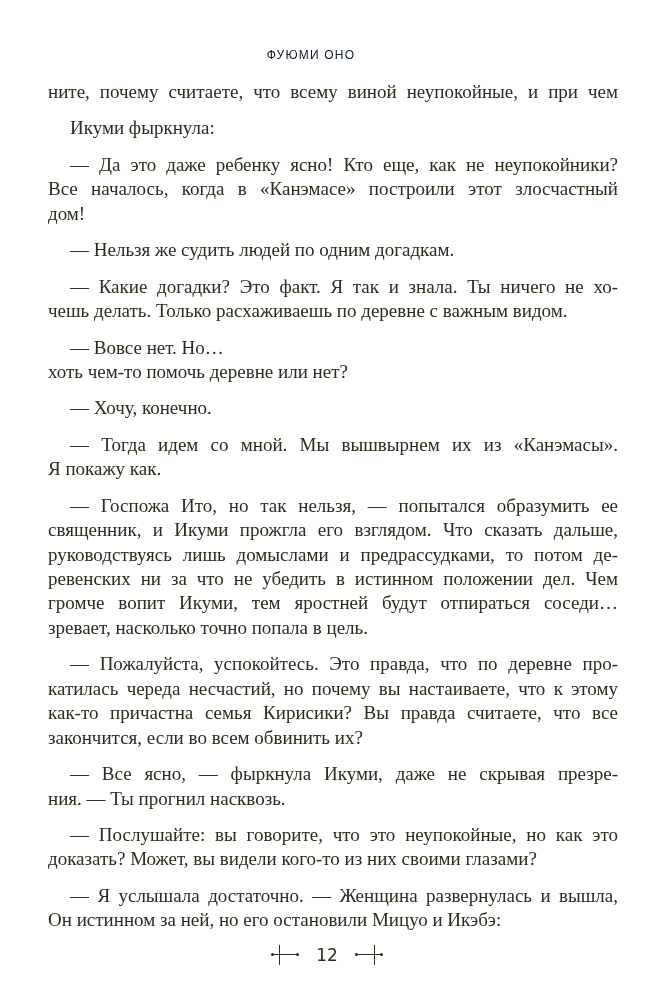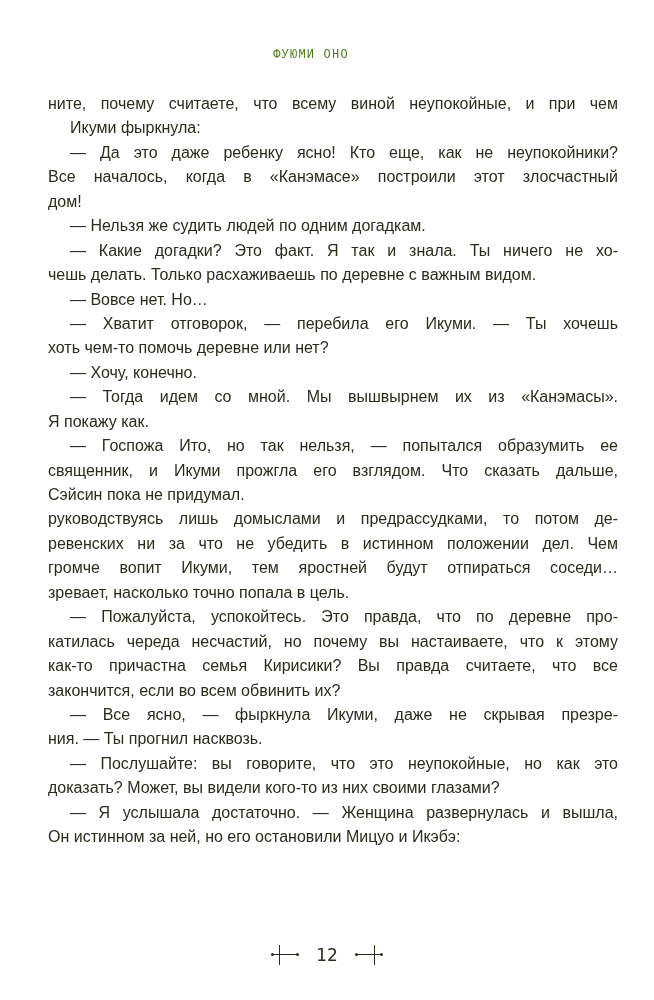--- a/index.html
+++ b/index.html
@@ -13,45 +13,46 @@
       position: relative;
       overflow: hidden;
       color: #2a2c1c;
     }
     .running-head {
       position: absolute;
       top: 48px;
       left: 0;
       width: 622px;
       text-align: center;
-      font-family: Liberation Mono, monospace;
+      font-family: Liberation Sans, sans-serif;
       font-size: 12px;
       letter-spacing: 1.2px;
-      color: #4d7c0f;
+      color: #0f172a;
     }
     .text-block {
       position: absolute;
-      top: 92px;
+      top: 80px;
       left: 48px;
       width: 570px;
-      font-family: Liberation Sans, sans-serif;
-      font-size: 16px;
+      font-family: Liberation Serif, serif;
+      font-size: 19px;
       line-height: 24.45px;
       text-align: justify;
       text-align-last: left;
     }
     .line {
       display: block;
       white-space: nowrap;
       text-align: justify;
       text-align-last: justify;
       height: 24.45px;
     }
     .line.indent {
       padding-left: 22px;
+      margin-top: 12px;
     }
     .line.last {
       text-align-last: left;
     }
     .folio {
       position: absolute;
       top: 944px;
       left: 0;
       width: 654px;
       display: flex;
@@ -100,28 +101,26 @@
 <div class="text-block" id="text-block">
     <span class="line">ните, почему считаете, что всему виной неупокойные, и при чем</span>
     <span class="line indent last">Икуми фыркнула:</span>
     <span class="line indent">— Да это даже ребенку ясно! Кто еще, как не неупокойники?</span>
     <span class="line">Все началось, когда в «Канэмасе» построили этот злосчастный</span>
     <span class="line last">дом!</span>
     <span class="line indent last">— Нельзя же судить людей по одним догадкам.</span>
     <span class="line indent">— Какие догадки? Это факт. Я так и знала. Ты ничего не хо-</span>
     <span class="line last">чешь делать. Только расхаживаешь по деревне с важным видом.</span>
     <span class="line indent last">— Вовсе нет. Но…</span>
-    <span class="line indent">— Хватит отговорок, — перебила его Икуми. — Ты хочешь</span>
     <span class="line last">хоть чем-то помочь деревне или нет?</span>
     <span class="line indent last">— Хочу, конечно.</span>
     <span class="line indent">— Тогда идем со мной. Мы вышвырнем их из «Канэмасы».</span>
     <span class="line last">Я покажу как.</span>
     <span class="line indent">— Госпожа Ито, но так нельзя, — попытался образумить ее</span>
     <span class="line">священник, и Икуми прожгла его взглядом. Что сказать дальше,</span>
-    <span class="line last">Сэйсин пока не придумал.</span>
     <span class="line">руководствуясь лишь домыслами и предрассудками, то потом де-</span>
     <span class="line">ревенских ни за что не убедить в истинном положении дел. Чем</span>
     <span class="line">громче вопит Икуми, тем яростней будут отпираться соседи…</span>
     <span class="line last">зревает, насколько точно попала в цель.</span>
     <span class="line indent">— Пожалуйста, успокойтесь. Это правда, что по деревне про-</span>
     <span class="line">катилась череда несчастий, но почему вы настаиваете, что к этому</span>
     <span class="line">как-то причастна семья Кирисики? Вы правда считаете, что все</span>
     <span class="line last">закончится, если во всем обвинить их?</span>
     <span class="line indent">— Все ясно, — фыркнула Икуми, даже не скрывая презре-</span>
     <span class="line last">ния. — Ты прогнил насквозь.</span>

